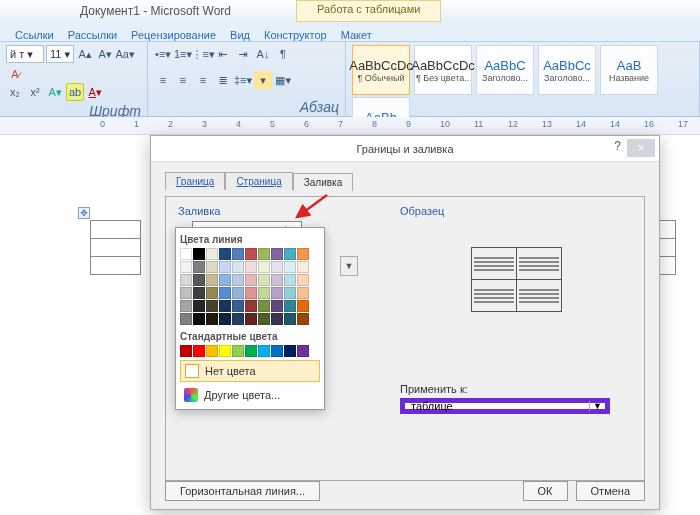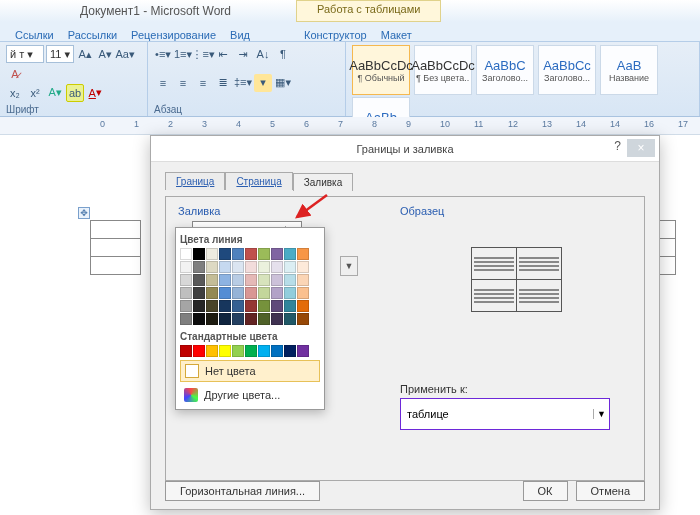--- a/index.html
+++ b/index.html
@@ -3,21 +3,21 @@
 <meta charset="utf-8">
 <style>
 * { box-sizing: border-box; margin: 0; padding: 0; font-family: "Segoe UI", Tahoma, sans-serif; }
 body { width: 700px; height: 515px; overflow: hidden; background: #fff; font-size: 11px; }
 .titlebar { height: 22px; background: linear-gradient(#fff,#e6f0fa); display: flex; align-items: center; padding-left: 80px; color: #555; font-size: 12px; }
 .tableTools { position: absolute; left: 296px; top: 0; height: 22px; background: #fff7db; border: 1px solid #e0d28b; padding: 2px 20px; color: #7a6a1a; font-size: 11px; }
 .ribbonTabs { height: 20px; background: #e6f0fa; display: flex; align-items: flex-end; padding-left: 15px; gap: 14px; color: #2a6bb5; font-size: 11px; border-bottom: 1px solid #b5cde8; }
 .ribbonTabs span { cursor: default; }
 .ribbon { height: 75px; background: linear-gradient(#e6eef7,#d8e6f5); display: flex; border-bottom: 1px solid #a9c3e0; }
 .group { border-right: 1px solid #b5cde8; padding: 3px 6px 1px; display: flex; flex-direction: column; justify-content: space-between; }
-.groupLabel { text-align: left; color: #4a6a8f; font-size: 10px; padding-top: 2px; }
+.groupLabel { text-align: right; color: #4a6a8f; font-size: 14px; padding-top: 2px; font-style: italic; }
 .fontGroup { width: 148px; }
 .paraGroup { width: 198px; }
 .styleGroup { flex: 1; }
 .iconRow { display: flex; gap: 2px; align-items: center; flex-wrap: wrap; }
 .iconBtn { width: 18px; height: 18px; display: inline-flex; align-items: center; justify-content: center; color: #3a5a7a; font-size: 11px; border-radius: 2px; }
 .combo { border: 1px solid #a6bfd9; background: #fff; height: 18px; display: inline-flex; align-items: center; padding: 0 3px; font-size: 11px; color: #333; }
 .styleBox { width: 58px; height: 50px; border: 1px solid #cbd9e8; background: #fcfdff; display: inline-flex; flex-direction: column; align-items: center; justify-content: center; margin-right: 2px; }
 .styleBox.sel { border-color: #f5b84f; background: #fff6db; }
 .styleSample { font-size: 13px; color: #333; }
 .styleSample.blue { color: #2b6bc0; }
@@ -50,40 +50,40 @@
 .ddLabel { font-size: 10px; font-weight: bold; color: #555; margin: 2px 0 3px; }
 .swatchRow { display: flex; gap: 1px; margin-bottom: 1px; }
 .sw { width: 12px; height: 12px; border: 1px solid rgba(0,0,0,.15); }
 .ddItem { display: flex; align-items: center; gap: 6px; padding: 3px 4px; font-size: 11px; color: #333; margin-top: 3px; }
 .ddItem.sel { background: #fff0cc; border: 1px solid #e7c158; }
 .preview { width: 130px; height: 100px; margin: 30px auto 0; position: relative; }
 .pvTable { border-collapse: collapse; margin: auto; }
 .pvTable td { border: 1px solid #555; width: 45px; height: 32px; padding: 2px; }
 .pvLines { height: 2px; background: #888; margin: 2px 0; }
 .applyRow { margin-top: 36px; }
-.applySelect { width: 210px; height: 32px; border: 1px solid #6d28d9; background: #fff; display: flex; align-items: center; }
+.applySelect { width: 210px; height: 16px; border: 5px solid #6d28d9; background: #fff; display: flex; align-items: center; }
 .applySelect .av { flex: 1; padding: 0 6px; font-size: 11px; }
 .dlgButtons { position: absolute; bottom: 8px; left: 14px; right: 14px; display: flex; align-items: center; }
 .btn { border: 1px solid #999; background: #f6f6f6; padding: 3px 14px; font-size: 11px; color: #333; cursor: default; }
 .hiddenCombo { position:absolute; left:340px; top:256px; width:18px; height:20px; border:1px solid #aaa; background:#efefef; font-size:9px; text-align:center; line-height:18px; color:#555; }
 </style>
 </head>
 <body>
 
 <div class="titlebar">
   <span>Документ1 - Microsoft Word</span>
 </div>
 <div class="tableTools">Работа с таблицами</div>
 
 <div class="ribbonTabs">
   <span>Ссылки</span>
   <span>Рассылки</span>
   <span>Рецензирование</span>
   <span>Вид</span>
-  <span style="margin-left:40px">Конструктор</span>
+  <span style="">Конструктор</span>
   <span>Макет</span>
 </div>
 
 <div class="ribbon">
   <div class="group fontGroup">
     <div class="iconRow">
       <span class="combo" style="width:38px">й т&nbsp;▾</span>
       <span class="combo" style="width:28px"><span>11</span>&nbsp;▾</span>
       <span class="iconBtn">A▴</span>
       <span class="iconBtn">A▾</span>

